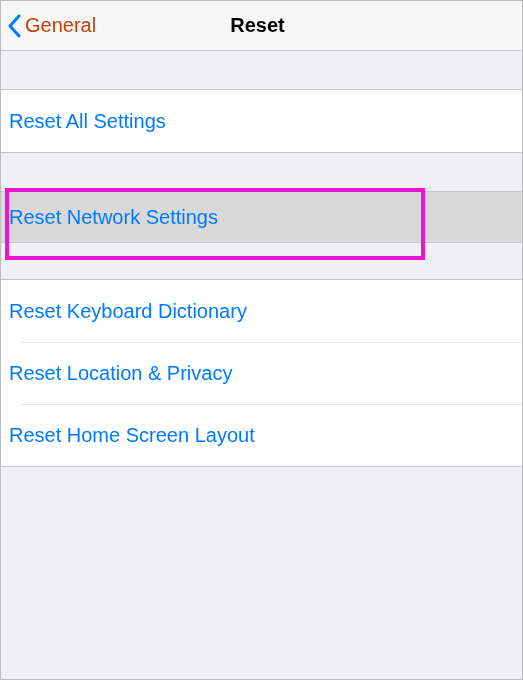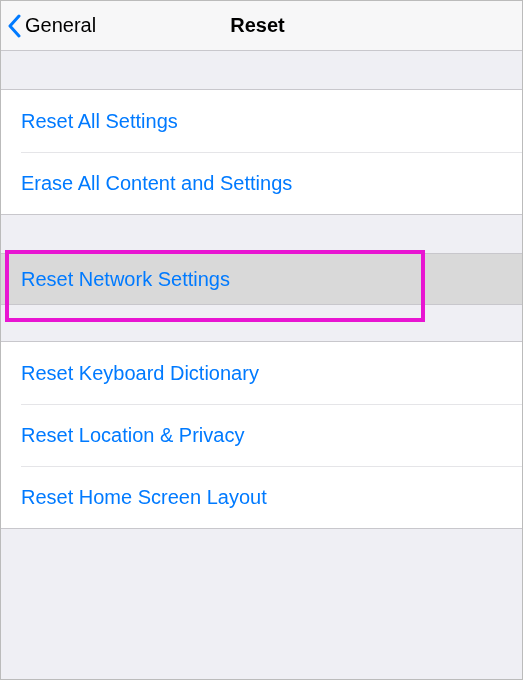--- a/index.html
+++ b/index.html
@@ -19,21 +19,21 @@
       height: 50px;
       background: #f7f7f8;
       border-bottom: 1px solid #c8c7cc;
       position: relative;
       display: flex;
       align-items: center;
     }
     .back-button {
       display: flex;
       align-items: center;
-      color: #000000;
+      color: #c2410c;
       font-size: 20px;
       padding-left: 6px;
       cursor: pointer;
     }
     .back-chevron {
       width: 14px;
       height: 24px;
       margin-right: 4px;
     }
     .back-chevron svg {
@@ -58,21 +58,21 @@
     }
     .section {
       background: #fff;
       border-top: 1px solid #c8c7cc;
       border-bottom: 1px solid #c8c7cc;
     }
     .row {
       height: 62px;
       display: flex;
       align-items: center;
-      padding-left: 20px;
+      padding-left: 8px;
       font-size: 20px;
       color: #007aff;
       cursor: pointer;
       position: relative;
       background: #fff;
     }
     .row.pressed {
       background: #d9d9d9;
     }
     .row + .row::before {
@@ -115,23 +115,20 @@
   </div>
   <div class="title">Reset</div>
 </div>
 
 <div class="section-gap"></div>
 
 <div class="section">
   <div class="row">
     <span>Reset All Settings</span>
   </div>
-  <div class="row">
-    <span>Erase All Content and Settings</span>
-  </div>
 </div>
 
 <div class="section-gap"></div>
 
 <div class="section highlight-section">
   <div class="highlight-box"></div>
   <div class="row single pressed">
     <span>Reset Network Settings</span>
   </div>
 </div>

